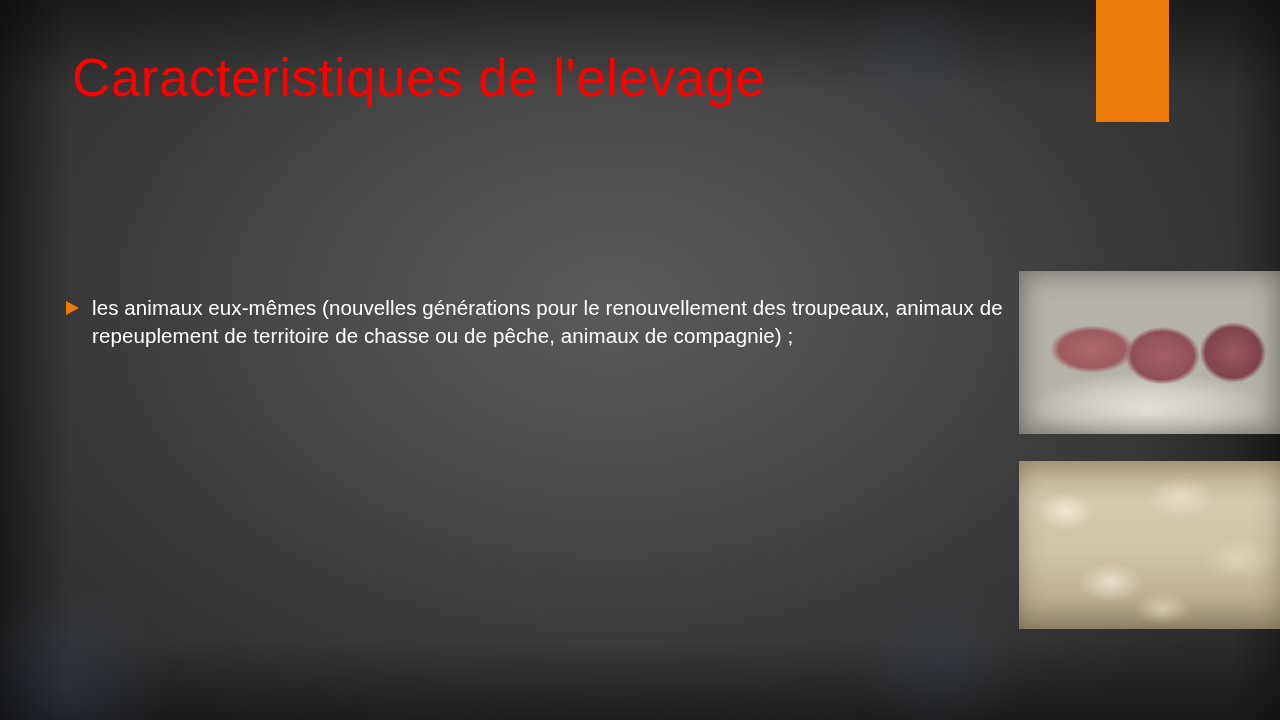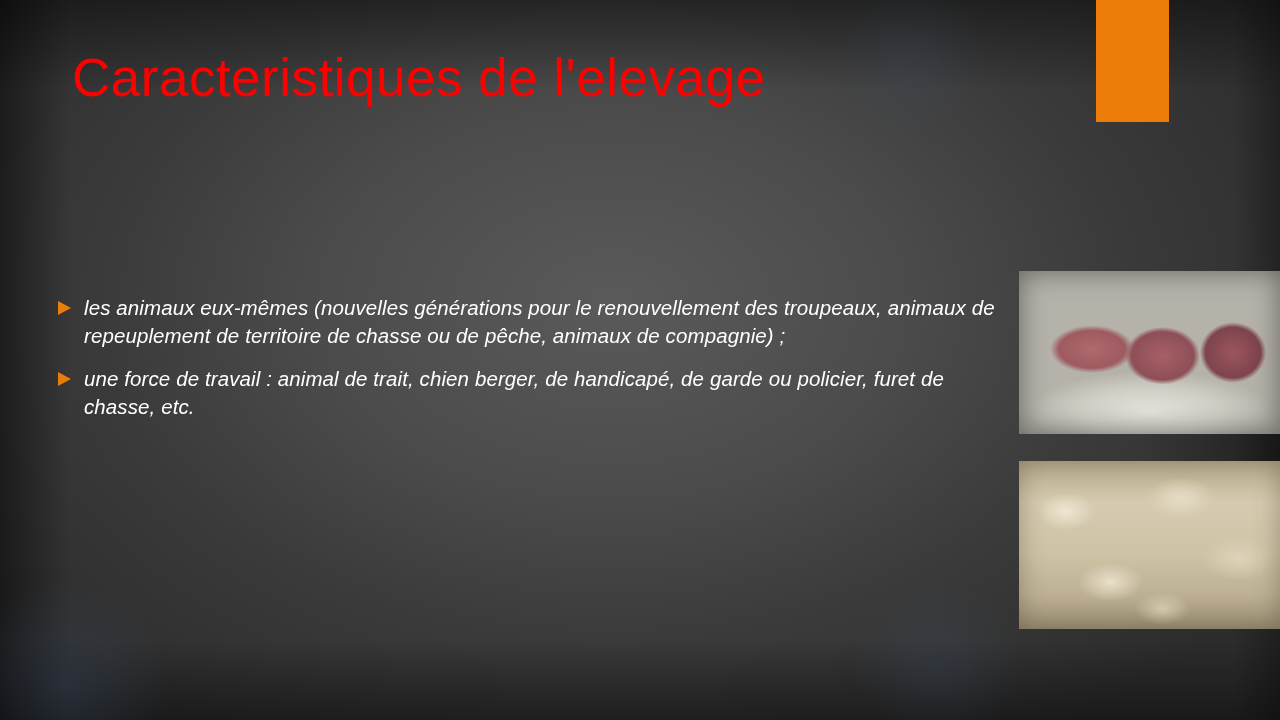--- a/index.html
+++ b/index.html
@@ -63,25 +63,24 @@
     left: 60px;
     top: 218px;
     color: #ffffff;
     font-size: 21px;
     letter-spacing: 0.2px;
     z-index: 4;
   }
 
   .bullets {
     position: absolute;
-    left: 58px;
+    left: 66px;
     top: 294px;
     width: 945px;
     z-index: 4;
-    font-style: italic;
   }
   .bullet {
     position: relative;
     display: flex;
     align-items: flex-start;
     margin-bottom: 15px;
   }
   .bullet-marker {
     flex: 0 0 auto;
     width: 26px;
@@ -149,27 +148,19 @@
       <span class="bullet-marker">
         <svg width="13" height="14" viewBox="0 0 13 14">
             <polygon points="0,0 13,7 0,14" fill="#ec7c08"></polygon>
           </svg>
       </span>
       <span class="bullet-text">les animaux eux-mêmes (nouvelles générations pour le renouvellement des troupeaux, animaux de repeuplement de territoire de chasse ou de pêche, animaux de compagnie) ;</span>
     </div>
 
 
 
-    <div class="bullet">
-      <span class="bullet-marker">
-        <svg width="13" height="14" viewBox="0 0 13 14">
-            <polygon points="0,0 13,7 0,14" fill="#ec7c08"></polygon>
-          </svg>
-      </span>
-      <span class="bullet-text">une force de travail : animal de trait, chien berger, de handicapé, de garde ou policier, furet de chasse, etc.</span>
-    </div>
 
   </div>
 
   <div class="photo photo-meat"></div>
   <div class="photo photo-wool"></div>
 
 </div>
 
 </body></html>

